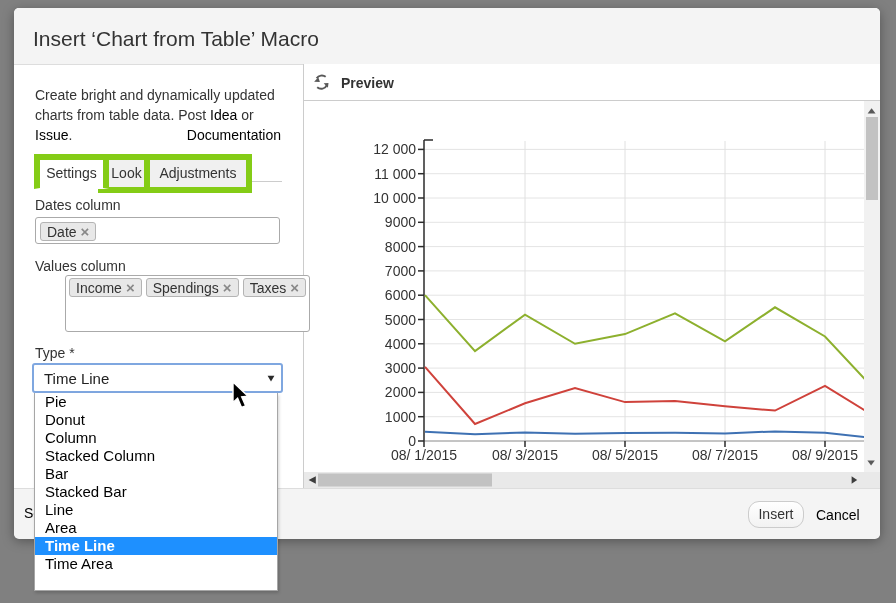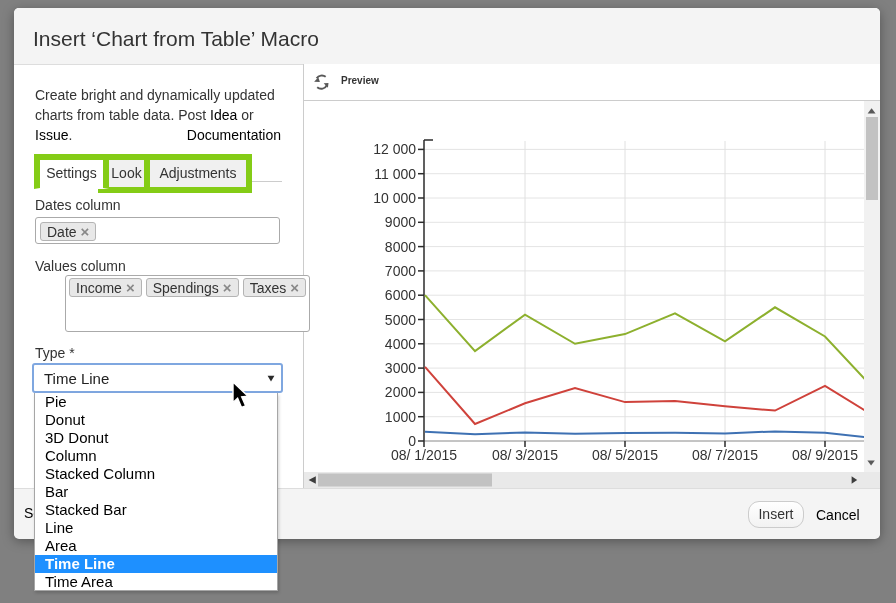--- a/index.html
+++ b/index.html
@@ -46,21 +46,21 @@
   .ddsel{background:#1e90ff;color:#fff;font-weight:bold;}
   
   #selmacro{position:absolute;left:24px;top:505px;font-size:14px;z-index:1;}
   #insbtn{position:absolute;left:748px;top:501px;width:54px;height:25px;
           background:linear-gradient(#fff,#f2f2f2);border:1px solid #ccc;border-radius:11px;
           font-size:14px;color:#333;text-align:center;line-height:25px;}
   #cancel{position:absolute;left:816px;top:507px;font-size:14px;}
   
   #pvhead{position:absolute;left:304px;top:64px;width:576px;height:36px;
           background:#fff;border-bottom:1px solid #ccc;}
-  #pvtitle{position:absolute;left:341px;top:75px;font-size:10px;font-weight:bold;color:#333;}
+  #pvtitle{position:absolute;left:341px;top:75px;font-size:14px;font-weight:bold;color:#333;}
   #chart{position:absolute;left:304px;top:101px;}
   
   #cursor{position:absolute;left:227px;top:376px;z-index:10;}
 </style>
 </head>
 <body>
 <div id="stage">
   <div id="modal"></div>
   <div id="mhead"></div>
   <div id="mtitle">Insert ‘Chart from Table’ Macro</div>
@@ -179,21 +179,20 @@
     <rect x="0" y="371" width="560" height="16" fill="#e9e9e9"></rect>
     <rect x="14" y="372.5" width="174" height="13" fill="#c2c2c2"></rect>
     <path d="M11.8 375.2 L11.8 382.8 L4.6 379 Z" fill="#3d3d3d"></path>
     <path d="M547.6 375.2 L547.6 382.8 L553.2 379 Z" fill="#3d3d3d"></path>
     <rect x="560" y="371" width="16" height="16" fill="#e9e9e9"></rect>
   </svg>
 
   <div id="dd">
     <div class="dditem">Pie</div>
     <div class="dditem">Donut</div>
-    <div class="dditem">3D Donut</div>
     <div class="dditem">Column</div>
     <div class="dditem">Stacked Column</div>
     <div class="dditem">Bar</div>
     <div class="dditem">Stacked Bar</div>
     <div class="dditem">Line</div>
     <div class="dditem">Area</div>
     <div class="dditem ddsel">Time Line</div>
     <div class="dditem">Time Area</div>
   </div>
 

